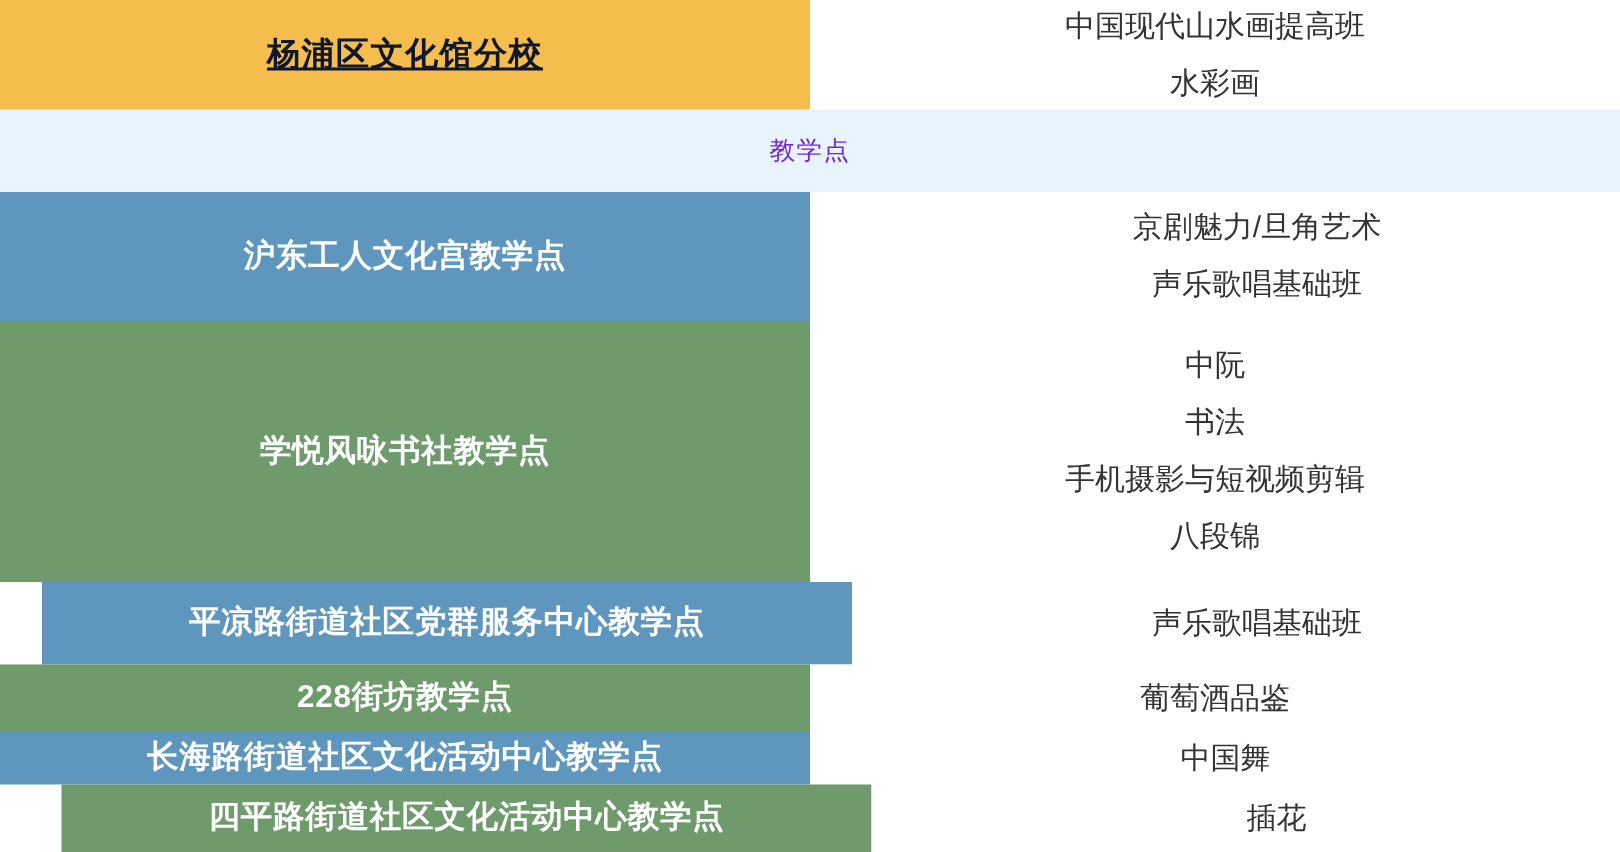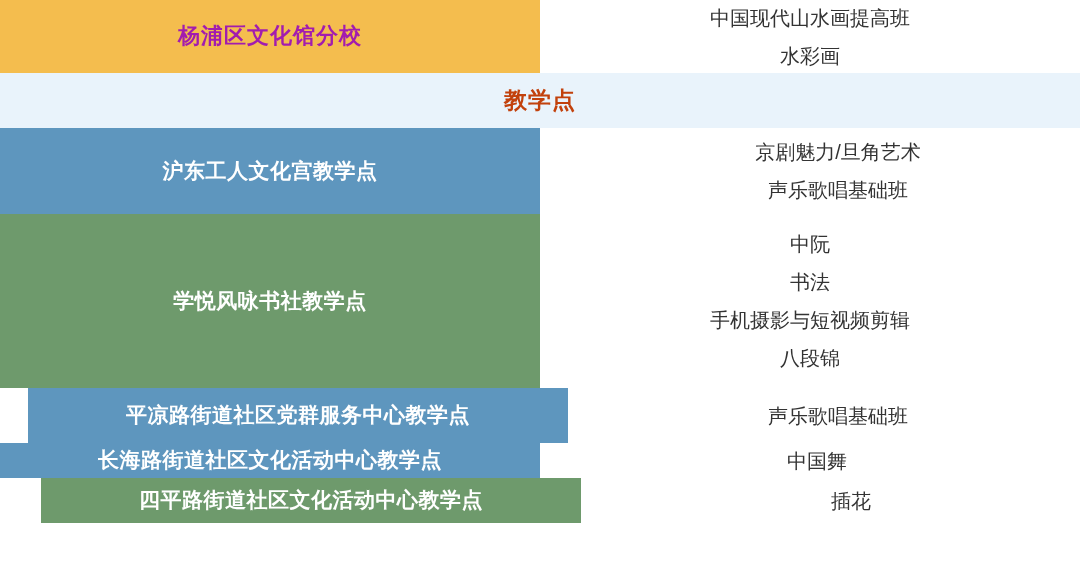--- a/index.html
+++ b/index.html
@@ -53,39 +53,40 @@
   
   .bg-orange { background: #f4bd4e; }
   .bg-blue   { background: #5e96be; }
   .bg-green  { background: #6e9a6c; }
 
   
   .row-school { height: 73px; }
   .school-title {
     font-size: 22px;
     font-weight: bold;
-    color: #a21caf;
+    color: #0f172a;
     letter-spacing: 1px;
     line-height: 1.2;
+    text-decoration: underline;
   }
 
   
   .row-banner {
     height: 55px;
     background: #e9f3fb;
     display: flex;
     align-items: center;
     justify-content: center;
     width: 1080px;
     box-sizing: border-box;
   }
   .banner-title {
-    font-size: 23px;
-    font-weight: bold;
-    color: #c2410c;
+    font-size: 17px;
+    font-weight: normal;
+    color: #6d28d9;
     letter-spacing: 1px;
   }
 
   
   .tp-name {
     font-size: 21px;
     font-weight: bold;
     color: #ffffff;
     letter-spacing: 0.5px;
     line-height: 1.25;
@@ -163,20 +164,28 @@
 
   <div class="row row-tp3">
     <div class="cell-left bg-blue">
       <span class="tp-name">平凉路街道社区党群服务中心教学点</span>
     </div>
     <div class="cell-right">
       <span class="course-line">声乐歌唱基础班</span>
     </div>
   </div>
 
+  <div class="row row-tp4">
+    <div class="cell-left bg-green">
+      <span class="tp-name">228街坊教学点</span>
+    </div>
+    <div class="cell-right">
+      <span class="course-line">葡萄酒品鉴</span>
+    </div>
+  </div>
 
   <div class="row row-tp5">
     <div class="cell-left bg-blue">
       <span class="tp-name">长海路街道社区文化活动中心教学点</span>
     </div>
     <div class="cell-right">
       <span class="course-line">中国舞</span>
     </div>
   </div>
 

